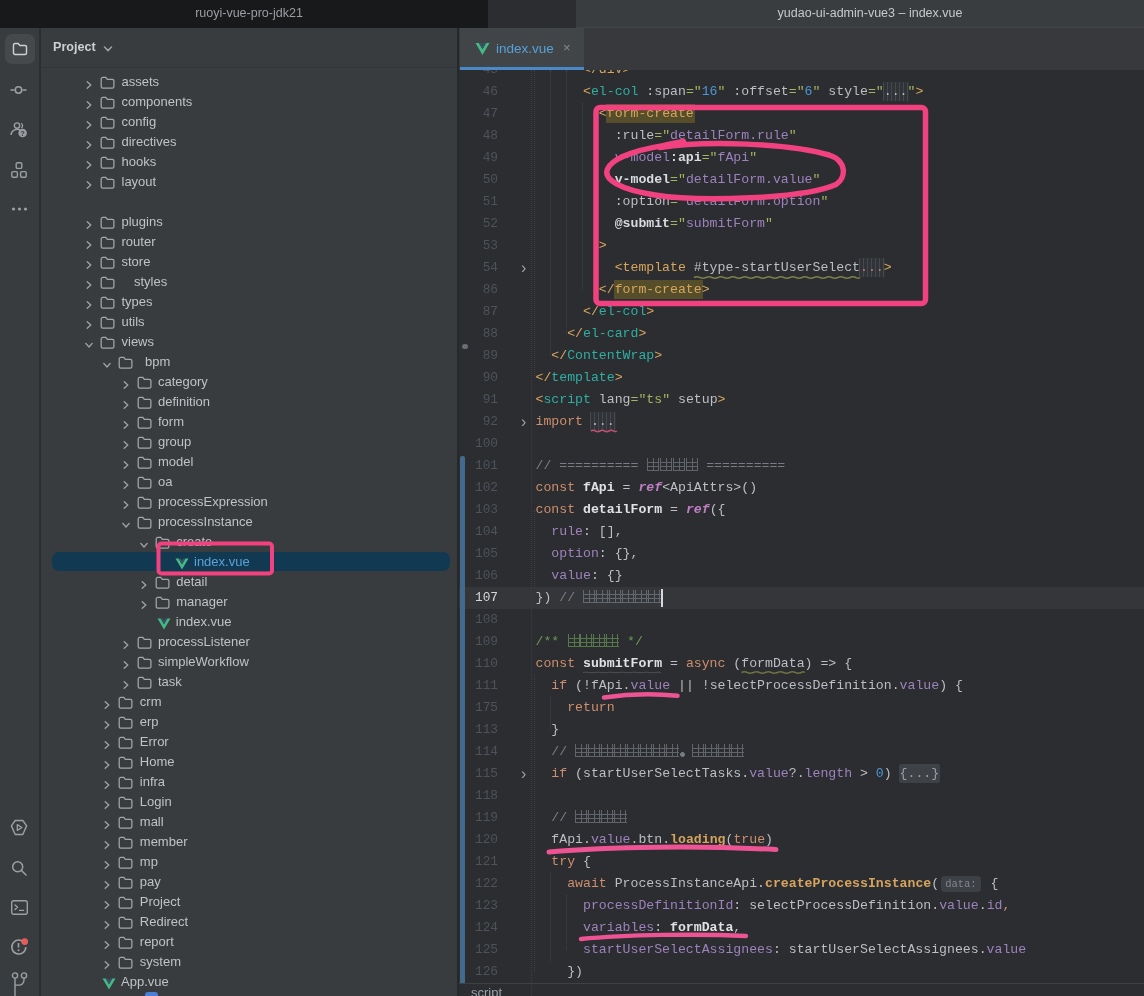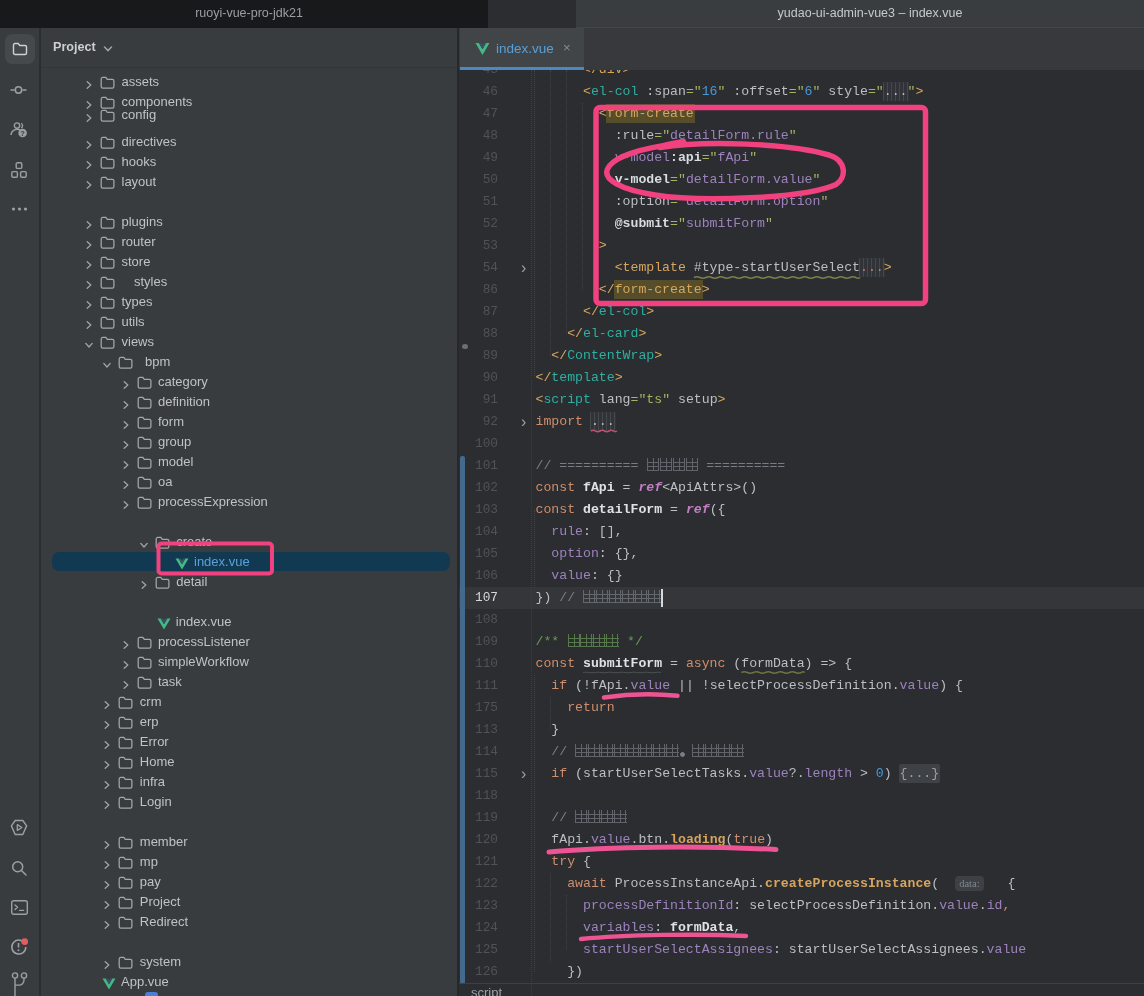--- a/index.html
+++ b/index.html
@@ -27,21 +27,21 @@
 .w {color:#bcbec4} .b {color:#dfe1e5;font-weight:700} .wb {color:#d8dbdf;font-weight:700}
 .o {color:#cf8e6d} .p {color:#9d82bd} .pi {color:#c27ec4;font-style:italic;font-weight:700}
 .g {color:#a6b35f} .n {color:#4a97d4} .t {color:#2eafa2} .y {color:#d7a65c}
 .c {color:#787d85} .dc {color:#6a9956} .fc {color:#d6a45f;font-weight:600}
 .cj {display:inline-block;width:12.3px;height:12.5px;margin:0 0.35px;vertical-align:-1.5px;font-style:normal;background:repeating-linear-gradient(0deg,currentColor 0 1px,transparent 1px 4.2px),repeating-linear-gradient(90deg,currentColor 0 1px,transparent 1px 5.6px);opacity:.7}
 .cjc {display:inline-block;width:13px;height:12.5px;vertical-align:-1.5px;font-style:normal;background:radial-gradient(circle at 3.5px 10.5px,currentColor 2px,transparent 2.7px)}
 .yh {color:#d7a65c;background:#564e2a;padding:2px 1px;margin:-2px -1px}
 .fold {color:#b8bdc3;background:repeating-linear-gradient(90deg,#45484c 0 1px,#303337 1px 4px);border-radius:1px;padding:2px 1px;margin:-2px -1px}
 .foldr {color:#c47a6e;background:repeating-linear-gradient(90deg,#45484c 0 1px,#303337 1px 4px);border-radius:1px;padding:2px 1px;margin:-2px -1px}
 .foldp {color:#9aa0a8;background:#3e4145;border-radius:2px;padding:2px 1px;margin:-2px -1px}
-.hint {font-family:Liberation Serif, serif;font-size:10.5px;background:#3d4045;color:#82878f;border-radius:4px;padding:2px 4px;margin:0 16px}
+.hint {font-family:Liberation Mono, monospace;font-size:10.5px;background:#3d4045;color:#82878f;border-radius:4px;padding:2px 4px;margin:0 2px}
 .ig {position:absolute;width:1px;border-left:1px dotted #3f4246}
 #activeline {position:absolute;left:0;top:517px;width:685px;height:22px;background:#34363a}
 #gutsep {position:absolute;left:71.5px;top:0;height:926px;border-left:1px dotted #3a3d41}
 #changebar {position:absolute;left:1px;top:386px;width:4.5px;height:528px;background:#43698d;border-radius:2px}
 #caret {position:absolute;left:202px;top:519px;width:1.6px;height:18px;background:#d5dae0}
 #gdot {position:absolute;left:3px;top:273.5px;width:5.5px;height:5.5px;border-radius:50%;background:#6a6e74}
 #crumb {position:absolute;left:471px;top:985px;color:#9aa0a8;font-size:13px}
 #crumbsep {position:absolute;left:459px;top:983px;width:685px;height:1px;background:#3e4144}
 #overlay {position:absolute;left:0;top:0;z-index:50;pointer-events:none}
 </style></head>
@@ -117,21 +117,21 @@
         </div>
         <div class="trow" style="top:63px">
           <span style="position:absolute;left:84.0px;top:5px"><svg class="tc" width="10" height="10" viewBox="0 0 10 10">
               <path d="M3.2 1.8 L6.8 5 L3.2 8.2" fill="none" stroke="#9da2a7" stroke-width="1.4" stroke-linecap="round" stroke-linejoin="round"></path>
             </svg></span>
           <span style="position:absolute;left:100.0px;top:4px"><svg class="tf" width="15" height="13" viewBox="0 0 15 13">
               <path d="M1.2 3 a1.6 1.6 0 0 1 1.6-1.6 h3 l1.5 1.9 h5 a1.6 1.6 0 0 1 1.6 1.6 v5.6 a1.6 1.6 0 0 1 -1.6 1.6 H2.8 a1.6 1.6 0 0 1 -1.6-1.6 z" fill="none" stroke="#a3a7ac" stroke-width="1.25"></path>
             </svg></span>
           <span class="tl" style="left:121.5px">components</span>
         </div>
-        <div class="trow" style="top:76px">
+        <div class="trow" style="top:83px">
           <span style="position:absolute;left:84.0px;top:5px"><svg class="tc" width="10" height="10" viewBox="0 0 10 10">
               <path d="M3.2 1.8 L6.8 5 L3.2 8.2" fill="none" stroke="#9da2a7" stroke-width="1.4" stroke-linecap="round" stroke-linejoin="round"></path>
             </svg></span>
           <span style="position:absolute;left:100.0px;top:4px"><svg class="tf" width="15" height="13" viewBox="0 0 15 13">
               <path d="M1.2 3 a1.6 1.6 0 0 1 1.6-1.6 h3 l1.5 1.9 h5 a1.6 1.6 0 0 1 1.6 1.6 v5.6 a1.6 1.6 0 0 1 -1.6 1.6 H2.8 a1.6 1.6 0 0 1 -1.6-1.6 z" fill="none" stroke="#a3a7ac" stroke-width="1.25"></path>
             </svg></span>
           <span class="tl" style="left:121.5px">config</span>
         </div>
         <div class="trow" style="top:103px">
           <span style="position:absolute;left:84.0px;top:5px"><svg class="tc" width="10" height="10" viewBox="0 0 10 10">
@@ -287,20 +287,29 @@
           <span class="tl" style="left:158.0px">oa</span>
         </div>
         <div class="trow" style="top:463px">
           <span style="position:absolute;left:120.5px;top:5px"><svg class="tc" width="10" height="10" viewBox="0 0 10 10">
               <path d="M3.2 1.8 L6.8 5 L3.2 8.2" fill="none" stroke="#9da2a7" stroke-width="1.4" stroke-linecap="round" stroke-linejoin="round"></path>
             </svg></span>
           <span style="position:absolute;left:136.5px;top:4px"><svg class="tf" width="15" height="13" viewBox="0 0 15 13">
               <path d="M1.2 3 a1.6 1.6 0 0 1 1.6-1.6 h3 l1.5 1.9 h5 a1.6 1.6 0 0 1 1.6 1.6 v5.6 a1.6 1.6 0 0 1 -1.6 1.6 H2.8 a1.6 1.6 0 0 1 -1.6-1.6 z" fill="none" stroke="#a3a7ac" stroke-width="1.25"></path>
             </svg></span>
           <span class="tl" style="left:158.0px">processExpression</span>
+        </div>
+        <div class="trow" style="top:483px">
+          <span style="position:absolute;left:120.5px;top:5px"><svg class="tc" width="10" height="10" viewBox="0 0 10 10">
+              <path d="M1.8 3.4 L5 7 L8.2 3.4" fill="none" stroke="#9da2a7" stroke-width="1.4" stroke-linecap="round" stroke-linejoin="round"></path>
+            </svg></span>
+          <span style="position:absolute;left:136.5px;top:4px"><svg class="tf" width="15" height="13" viewBox="0 0 15 13">
+              <path d="M1.2 3 a1.6 1.6 0 0 1 1.6-1.6 h3 l1.5 1.9 h5 a1.6 1.6 0 0 1 1.6 1.6 v5.6 a1.6 1.6 0 0 1 -1.6 1.6 H2.8 a1.6 1.6 0 0 1 -1.6-1.6 z" fill="none" stroke="#a3a7ac" stroke-width="1.25"></path>
+            </svg></span>
+          <span class="tl" style="left:158.0px">processInstance</span>
         </div>
         <div class="trow" style="top:503px">
           <span style="position:absolute;left:138.8px;top:5px"><svg class="tc" width="10" height="10" viewBox="0 0 10 10">
               <path d="M1.8 3.4 L5 7 L8.2 3.4" fill="none" stroke="#9da2a7" stroke-width="1.4" stroke-linecap="round" stroke-linejoin="round"></path>
             </svg></span>
           <span style="position:absolute;left:154.8px;top:4px"><svg class="tf" width="15" height="13" viewBox="0 0 15 13">
               <path d="M1.2 3 a1.6 1.6 0 0 1 1.6-1.6 h3 l1.5 1.9 h5 a1.6 1.6 0 0 1 1.6 1.6 v5.6 a1.6 1.6 0 0 1 -1.6 1.6 H2.8 a1.6 1.6 0 0 1 -1.6-1.6 z" fill="none" stroke="#a3a7ac" stroke-width="1.25"></path>
             </svg></span>
           <span class="tl" style="left:176.2px">create</span>
         </div>
@@ -314,20 +323,29 @@
         </div>
         <div class="trow" style="top:543px">
           <span style="position:absolute;left:138.8px;top:5px"><svg class="tc" width="10" height="10" viewBox="0 0 10 10">
               <path d="M3.2 1.8 L6.8 5 L3.2 8.2" fill="none" stroke="#9da2a7" stroke-width="1.4" stroke-linecap="round" stroke-linejoin="round"></path>
             </svg></span>
           <span style="position:absolute;left:154.8px;top:4px"><svg class="tf" width="15" height="13" viewBox="0 0 15 13">
               <path d="M1.2 3 a1.6 1.6 0 0 1 1.6-1.6 h3 l1.5 1.9 h5 a1.6 1.6 0 0 1 1.6 1.6 v5.6 a1.6 1.6 0 0 1 -1.6 1.6 H2.8 a1.6 1.6 0 0 1 -1.6-1.6 z" fill="none" stroke="#a3a7ac" stroke-width="1.25"></path>
             </svg></span>
           <span class="tl" style="left:176.2px">detail</span>
         </div>
+        <div class="trow" style="top:563px">
+          <span style="position:absolute;left:138.8px;top:5px"><svg class="tc" width="10" height="10" viewBox="0 0 10 10">
+              <path d="M3.2 1.8 L6.8 5 L3.2 8.2" fill="none" stroke="#9da2a7" stroke-width="1.4" stroke-linecap="round" stroke-linejoin="round"></path>
+            </svg></span>
+          <span style="position:absolute;left:154.8px;top:4px"><svg class="tf" width="15" height="13" viewBox="0 0 15 13">
+              <path d="M1.2 3 a1.6 1.6 0 0 1 1.6-1.6 h3 l1.5 1.9 h5 a1.6 1.6 0 0 1 1.6 1.6 v5.6 a1.6 1.6 0 0 1 -1.6 1.6 H2.8 a1.6 1.6 0 0 1 -1.6-1.6 z" fill="none" stroke="#a3a7ac" stroke-width="1.25"></path>
+            </svg></span>
+          <span class="tl" style="left:176.2px">manager</span>
+        </div>
         <div class="trow" style="top:583px">
           <span style="position:absolute;left:156.8px;top:4.5px"><svg class="tf" width="14" height="12" viewBox="0 0 14 12">
               <path d="M0.5 0.5 h3.1 L7 6.2 L10.4 0.5 h3.1 L7 11.6 z" fill="#43b984"></path>
               <path d="M3.6 0.5 L7 6.2 L10.4 0.5 H8.1 L7 2.4 L5.9 0.5 z" fill="#3a5169"></path>
             </svg></span>
           <span class="tl" style="left:175.8px">index.vue</span>
         </div>
         <div class="trow" style="top:603px">
           <span style="position:absolute;left:120.5px;top:5px"><svg class="tc" width="10" height="10" viewBox="0 0 10 10">
               <path d="M3.2 1.8 L6.8 5 L3.2 8.2" fill="none" stroke="#9da2a7" stroke-width="1.4" stroke-linecap="round" stroke-linejoin="round"></path>
@@ -402,20 +420,29 @@
         </div>
         <div class="trow" style="top:763px">
           <span style="position:absolute;left:102.2px;top:5px"><svg class="tc" width="10" height="10" viewBox="0 0 10 10">
               <path d="M3.2 1.8 L6.8 5 L3.2 8.2" fill="none" stroke="#9da2a7" stroke-width="1.4" stroke-linecap="round" stroke-linejoin="round"></path>
             </svg></span>
           <span style="position:absolute;left:118.2px;top:4px"><svg class="tf" width="15" height="13" viewBox="0 0 15 13">
               <path d="M1.2 3 a1.6 1.6 0 0 1 1.6-1.6 h3 l1.5 1.9 h5 a1.6 1.6 0 0 1 1.6 1.6 v5.6 a1.6 1.6 0 0 1 -1.6 1.6 H2.8 a1.6 1.6 0 0 1 -1.6-1.6 z" fill="none" stroke="#a3a7ac" stroke-width="1.25"></path>
             </svg></span>
           <span class="tl" style="left:139.8px">Login</span>
         </div>
+        <div class="trow" style="top:783px">
+          <span style="position:absolute;left:102.2px;top:5px"><svg class="tc" width="10" height="10" viewBox="0 0 10 10">
+              <path d="M3.2 1.8 L6.8 5 L3.2 8.2" fill="none" stroke="#9da2a7" stroke-width="1.4" stroke-linecap="round" stroke-linejoin="round"></path>
+            </svg></span>
+          <span style="position:absolute;left:118.2px;top:4px"><svg class="tf" width="15" height="13" viewBox="0 0 15 13">
+              <path d="M1.2 3 a1.6 1.6 0 0 1 1.6-1.6 h3 l1.5 1.9 h5 a1.6 1.6 0 0 1 1.6 1.6 v5.6 a1.6 1.6 0 0 1 -1.6 1.6 H2.8 a1.6 1.6 0 0 1 -1.6-1.6 z" fill="none" stroke="#a3a7ac" stroke-width="1.25"></path>
+            </svg></span>
+          <span class="tl" style="left:139.8px">mall</span>
+        </div>
         <div class="trow" style="top:803px">
           <span style="position:absolute;left:102.2px;top:5px"><svg class="tc" width="10" height="10" viewBox="0 0 10 10">
               <path d="M3.2 1.8 L6.8 5 L3.2 8.2" fill="none" stroke="#9da2a7" stroke-width="1.4" stroke-linecap="round" stroke-linejoin="round"></path>
             </svg></span>
           <span style="position:absolute;left:118.2px;top:4px"><svg class="tf" width="15" height="13" viewBox="0 0 15 13">
               <path d="M1.2 3 a1.6 1.6 0 0 1 1.6-1.6 h3 l1.5 1.9 h5 a1.6 1.6 0 0 1 1.6 1.6 v5.6 a1.6 1.6 0 0 1 -1.6 1.6 H2.8 a1.6 1.6 0 0 1 -1.6-1.6 z" fill="none" stroke="#a3a7ac" stroke-width="1.25"></path>
             </svg></span>
           <span class="tl" style="left:139.8px">member</span>
         </div>
         <div class="trow" style="top:823px">
@@ -446,20 +473,29 @@
           <span class="tl" style="left:139.8px">Project</span>
         </div>
         <div class="trow" style="top:883px">
           <span style="position:absolute;left:102.2px;top:5px"><svg class="tc" width="10" height="10" viewBox="0 0 10 10">
               <path d="M3.2 1.8 L6.8 5 L3.2 8.2" fill="none" stroke="#9da2a7" stroke-width="1.4" stroke-linecap="round" stroke-linejoin="round"></path>
             </svg></span>
           <span style="position:absolute;left:118.2px;top:4px"><svg class="tf" width="15" height="13" viewBox="0 0 15 13">
               <path d="M1.2 3 a1.6 1.6 0 0 1 1.6-1.6 h3 l1.5 1.9 h5 a1.6 1.6 0 0 1 1.6 1.6 v5.6 a1.6 1.6 0 0 1 -1.6 1.6 H2.8 a1.6 1.6 0 0 1 -1.6-1.6 z" fill="none" stroke="#a3a7ac" stroke-width="1.25"></path>
             </svg></span>
           <span class="tl" style="left:139.8px">Redirect</span>
+        </div>
+        <div class="trow" style="top:903px">
+          <span style="position:absolute;left:102.2px;top:5px"><svg class="tc" width="10" height="10" viewBox="0 0 10 10">
+              <path d="M3.2 1.8 L6.8 5 L3.2 8.2" fill="none" stroke="#9da2a7" stroke-width="1.4" stroke-linecap="round" stroke-linejoin="round"></path>
+            </svg></span>
+          <span style="position:absolute;left:118.2px;top:4px"><svg class="tf" width="15" height="13" viewBox="0 0 15 13">
+              <path d="M1.2 3 a1.6 1.6 0 0 1 1.6-1.6 h3 l1.5 1.9 h5 a1.6 1.6 0 0 1 1.6 1.6 v5.6 a1.6 1.6 0 0 1 -1.6 1.6 H2.8 a1.6 1.6 0 0 1 -1.6-1.6 z" fill="none" stroke="#a3a7ac" stroke-width="1.25"></path>
+            </svg></span>
+          <span class="tl" style="left:139.8px">report</span>
         </div>
         <div class="trow" style="top:923px">
           <span style="position:absolute;left:102.2px;top:5px"><svg class="tc" width="10" height="10" viewBox="0 0 10 10">
               <path d="M3.2 1.8 L6.8 5 L3.2 8.2" fill="none" stroke="#9da2a7" stroke-width="1.4" stroke-linecap="round" stroke-linejoin="round"></path>
             </svg></span>
           <span style="position:absolute;left:118.2px;top:4px"><svg class="tf" width="15" height="13" viewBox="0 0 15 13">
               <path d="M1.2 3 a1.6 1.6 0 0 1 1.6-1.6 h3 l1.5 1.9 h5 a1.6 1.6 0 0 1 1.6 1.6 v5.6 a1.6 1.6 0 0 1 -1.6 1.6 H2.8 a1.6 1.6 0 0 1 -1.6-1.6 z" fill="none" stroke="#a3a7ac" stroke-width="1.25"></path>
             </svg></span>
           <span class="tl" style="left:139.8px">system</span>
         </div>

